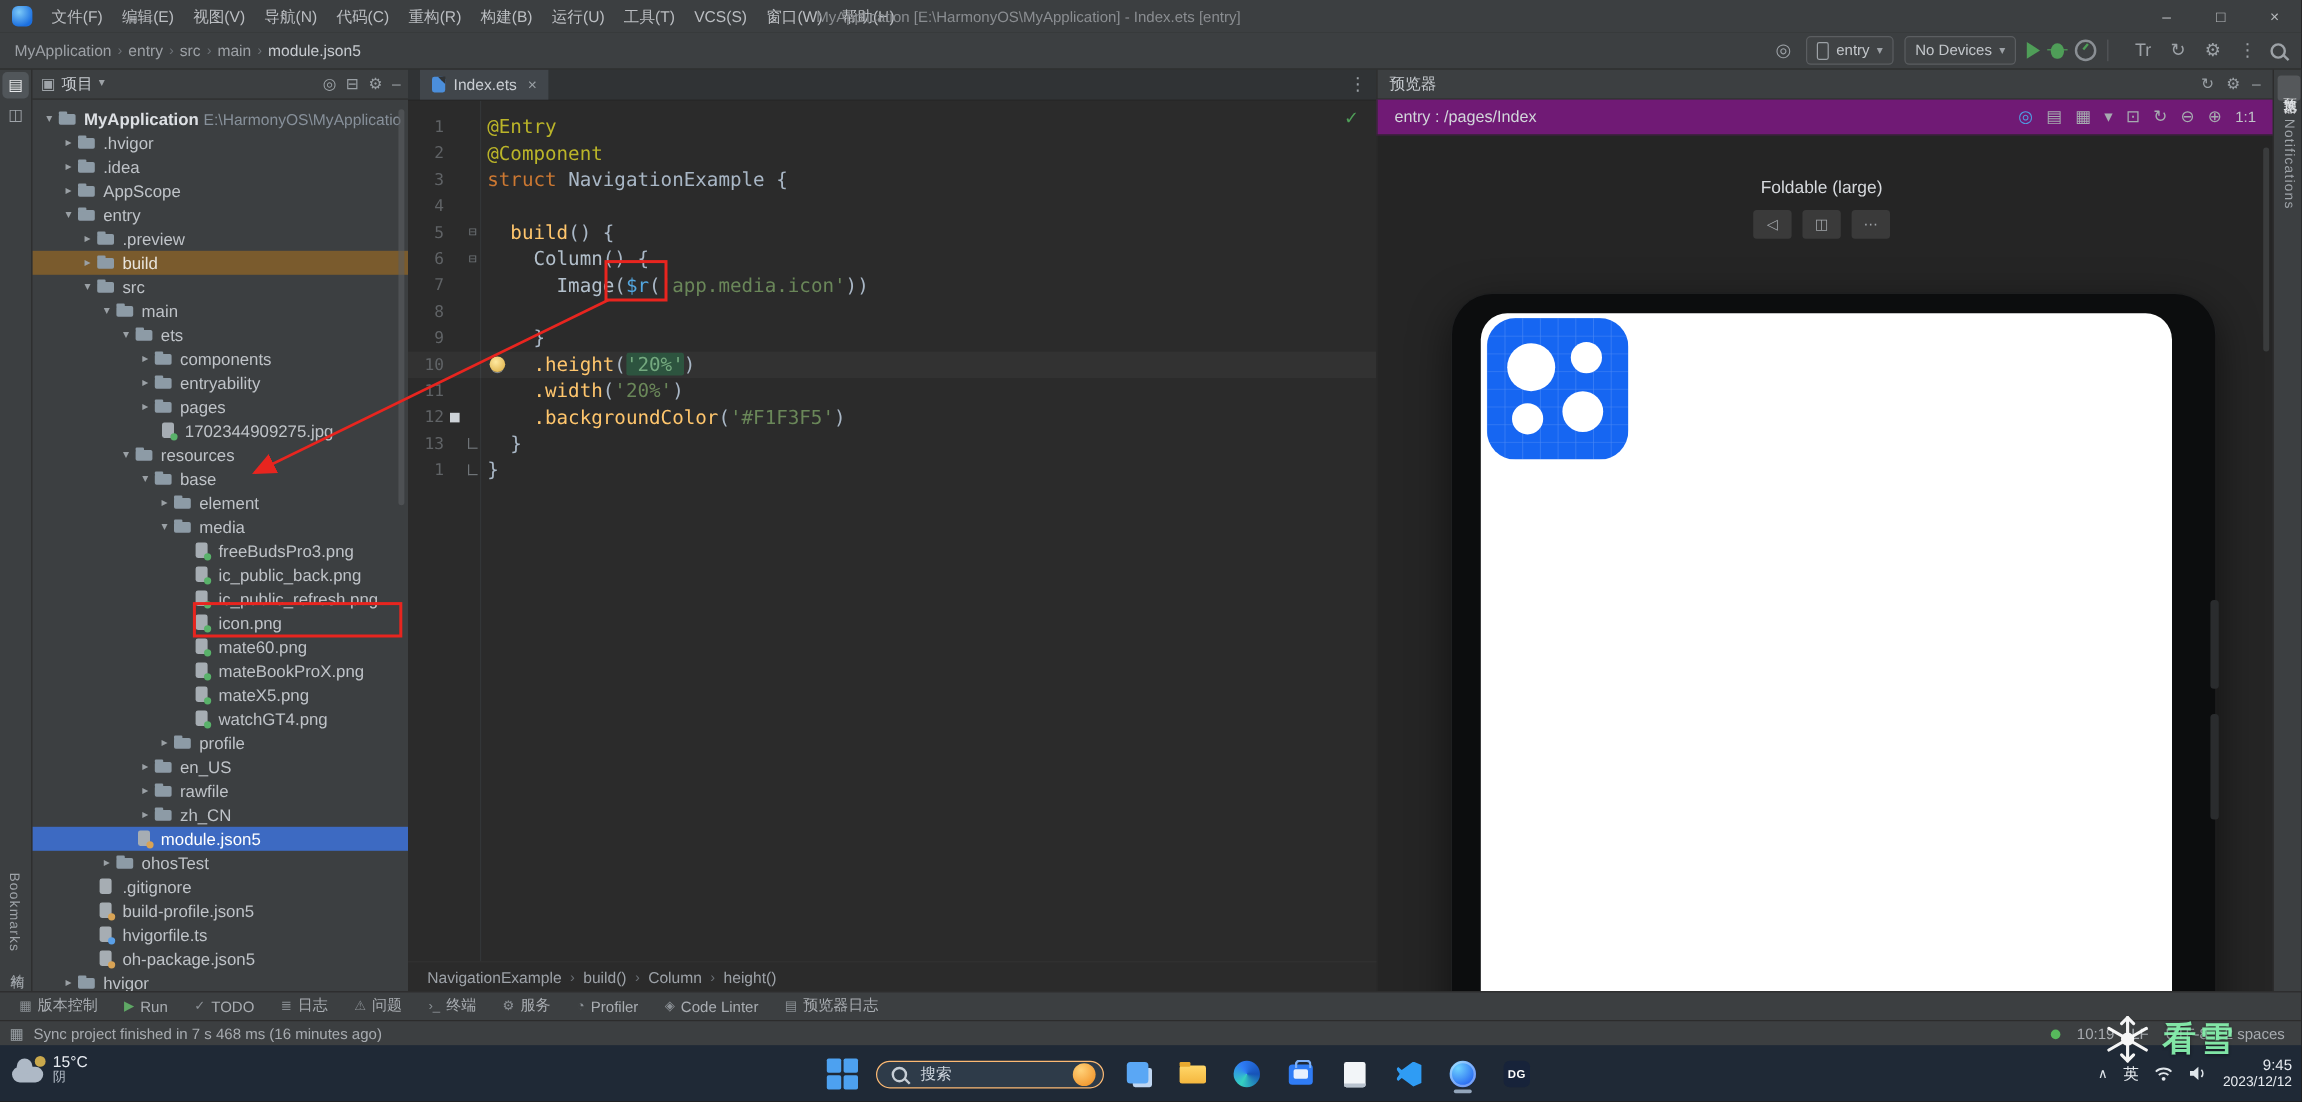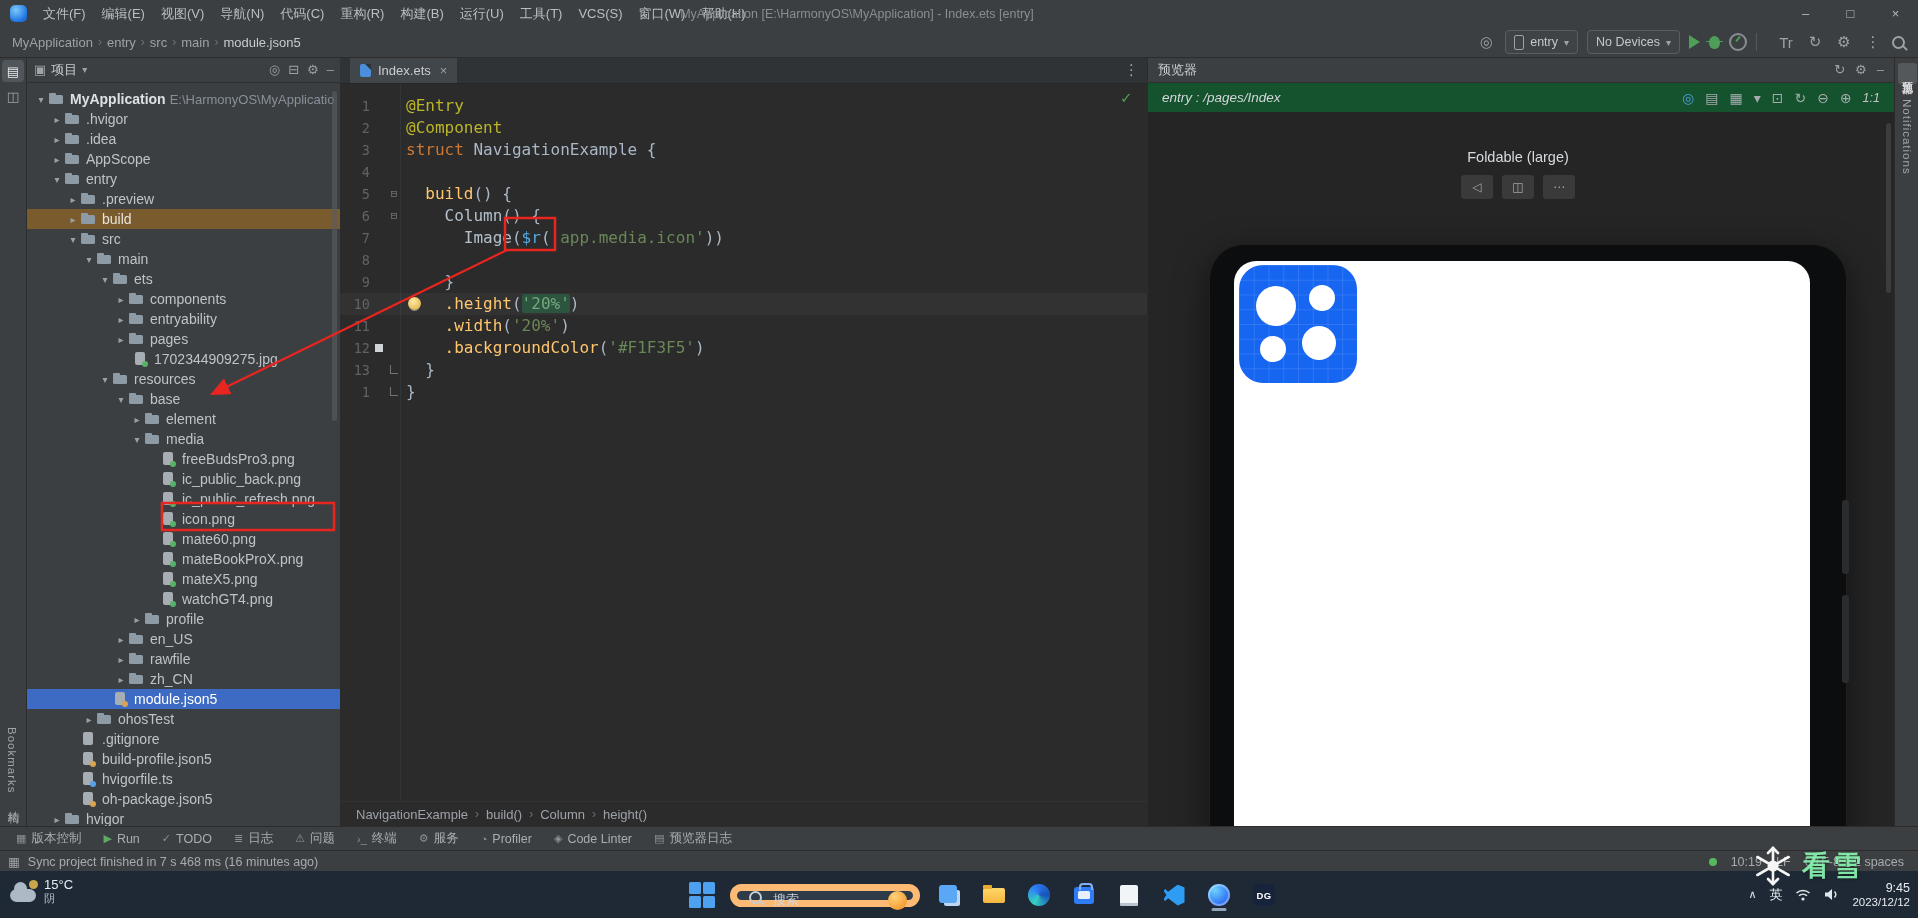--- a/index.html
+++ b/index.html
@@ -89,21 +89,21 @@
   .tk-sel{color:#74a97f;background:#2d543f;border-radius:2px;}
   .bulb{position:absolute;left:6px;top:4px;width:13px;height:13px;border-radius:50%;background:radial-gradient(circle at 40% 35%,#ffe9a0,#d9a93d);box-shadow:0 2px 0 -1px #808487;}
   #ed-check{position:absolute;left:780px;top:6px;color:#4f9e58;font-size:15px;font-weight:bold;}
   #ed-crumbs{position:absolute;left:340px;top:801px;width:807px;height:25px;background:#2b2b2b;border-top:1px solid #323232;display:flex;align-items:center;padding-left:16px;gap:7px;color:#9da2a8;box-sizing:border-box;z-index:2;}
   .edc-sep{color:#6b7076;font-size:12px;}
 
   
   #pv-head{position:absolute;left:1147px;top:57px;width:747px;height:26px;background:#3c3f41;border-bottom:1px solid #2f2f2f;border-left:1px solid #2c2c2c;display:flex;align-items:center;padding:0 10px;box-sizing:border-box;z-index:2;}
   #pv-title{color:#c7cbd0;}
   #pv-head .ph-tools{margin-left:auto;display:flex;gap:10px;}
-  #pv-sub{position:absolute;left:1147px;top:83px;width:747px;height:30px;background:#14532d;border-bottom:1px solid #252525;border-left:1px solid #2c2c2c;display:flex;align-items:center;padding:0 14px;box-sizing:border-box;z-index:2;font-style:italic;}
+  #pv-sub{position:absolute;left:1147px;top:83px;width:747px;height:30px;background:#701a75;border-bottom:1px solid #252525;border-left:1px solid #2c2c2c;display:flex;align-items:center;padding:0 14px;box-sizing:border-box;z-index:2;}
   #pv-path{color:#d2d6da;font-size:13.5px;}
   #pv-tools{margin-left:auto;display:flex;align-items:center;gap:11px;}
   .pv-tool{color:#a6abb0;font-size:14px;}
   .pv-tool.accent{color:#4f9ee3;}
   #pv-zoom{color:#c0c4c8;font-size:12.5px;}
   #pv-body{position:absolute;left:1147px;top:113px;width:747px;height:713px;background:#252525;border-left:1px solid #2c2c2c;overflow:hidden;z-index:1;}
   #dev-name{position:absolute;left:370px;top:36px;transform:translateX(-50%);color:#d7dade;font-size:14.5px;}
   #dev-btns{position:absolute;left:370px;top:62px;transform:translateX(-50%);display:flex;gap:9px;}
   .dev-btn{width:32px;height:24px;background:#3a3a3a;border-radius:3px;display:grid;place-items:center;color:#a0a4a8;font-size:12px;}
   #device{position:absolute;left:62px;top:132px;width:636px;height:760px;background:#0c0d0e;border-radius:34px 34px 0 0;box-shadow:0 0 0 1px #1e1f20,0 10px 34px rgba(0,0,0,.55);}
@@ -134,21 +134,21 @@
   #taskbar{position:absolute;left:0;top:871px;width:1918px;height:47px;background:#1f2936;z-index:10;}
   #weather{position:absolute;left:10px;top:6px;display:flex;align-items:center;gap:8px;}
   .cloud{width:26px;height:13px;background:#aeb9c6;border-radius:8px;position:relative;margin-top:8px;}
   .cloud::before{content:"";position:absolute;left:4px;top:-7px;width:13px;height:13px;border-radius:50%;background:#aeb9c6;}
   .cloud::after{content:"";position:absolute;right:-2px;top:-9px;width:9px;height:9px;border-radius:50%;background:#c9a84c;}
   #weather .wt{color:#e8ecf2;font-size:13px;line-height:15px;}
   #weather .wd{color:#aeb7c2;font-size:11px;line-height:13px;}
   #tb-center{position:absolute;left:688px;top:8px;display:flex;align-items:center;gap:14px;}
   #start{width:28px;height:28px;display:grid;grid-template-columns:12px 12px;grid-template-rows:12px 12px;gap:2px;place-content:center;}
   #start span{background:#4da1f0;border-radius:1.5px;}
-  #searchbox{width:190px;height:23px;border-radius:15px;background:#2e3b49;border:7px solid #fdba74;display:flex;align-items:flex-start;padding:0 6px 0 12px;box-sizing:border-box;gap:8px;}
+  #searchbox{width:190px;height:23px;border-radius:15px;background:#2e3b49;border:1px solid #fdba74;display:flex;align-items:center;padding:0 6px 0 12px;box-sizing:border-box;gap:8px;}
   #searchbox .mag-ic{border-color:#c6cdd5;} #searchbox .mag-ic::after{background:#c6cdd5;}
   #search-text{color:#cfd6de;font-size:13px;flex:1;}
   #search-badge{width:19px;height:19px;border-radius:50%;background:radial-gradient(circle at 35% 30%,#ffd27a,#f08a1d);}
   #tb-apps{display:flex;align-items:center;gap:15px;}
   .tb-app{width:30px;height:32px;position:relative;display:grid;place-items:center;}
   .run-bar{position:absolute;bottom:0;left:50%;transform:translateX(-50%);width:15px;height:3px;border-radius:2px;background:#93a5bb;}
   .app-task-view .shape{width:18px;height:18px;background:#5aa7f5;border-radius:3px;box-shadow:4px 4px 0 -1px #bfd6f2;margin:-3px 0 0 -3px;}
   .app-file-explorer .shape{width:22px;height:15px;background:linear-gradient(#ffd769,#f5b73e);border-radius:2px;position:relative;}
   .app-file-explorer .shape::before{content:"";position:absolute;left:0;top:-3px;width:9px;height:4px;background:#e8a92f;border-radius:1px;}
   .app-edge .shape{width:22px;height:22px;border-radius:50%;background:conic-gradient(from 210deg,#35d0c0,#2f7cf6,#1653b8,#35d0c0);}

